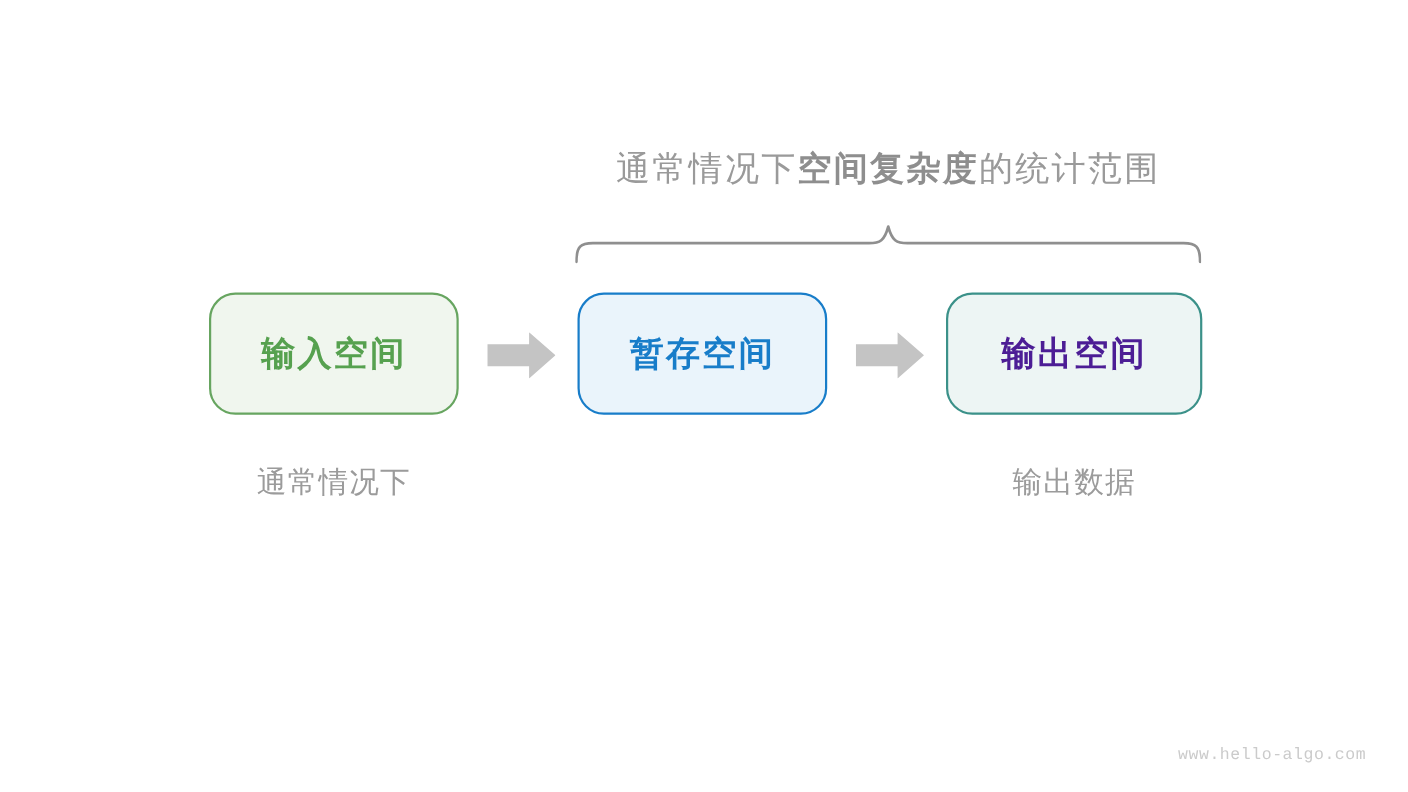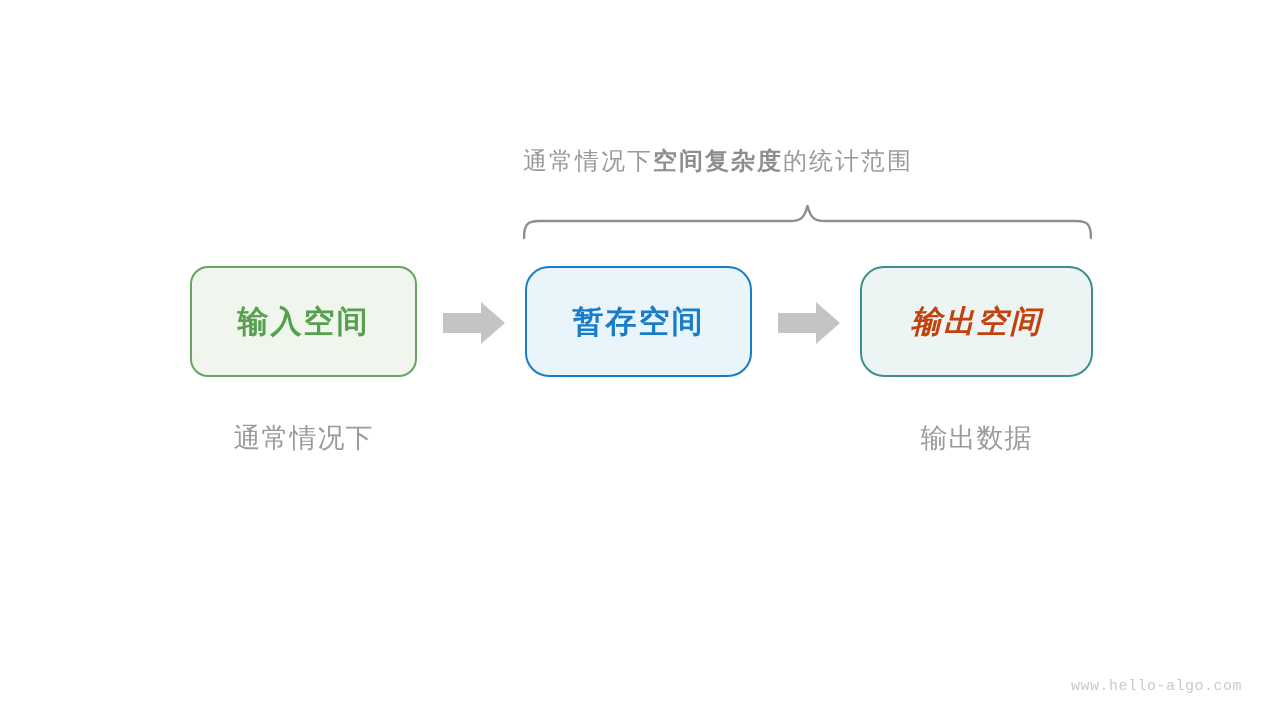--- a/index.html
+++ b/index.html
@@ -11,24 +11,24 @@
   .canvas {
     position: relative;
     width: 1280px;
     height: 720px;
     background: #ffffff;
     overflow: hidden;
   }
   .diagram-title {
     position: absolute;
     left: 523px;
-    top: 145px;
+    top: 133px;
     width: 569px;
-    text-align: left;
-    font-size: 24px;
+    text-align: center;
+    font-size: 31px;
     letter-spacing: 2px;
     color: #9a9a9a;
     white-space: nowrap;
   }
   .diagram-title .bold-seg {
     font-weight: 700;
     color: #8e8e8e;
   }
   .brace-wrap {
     position: absolute;
@@ -44,21 +44,21 @@
     box-sizing: border-box;
     border: 2.5px solid;
     border-radius: 24px;
     display: flex;
     align-items: center;
     justify-content: center;
     font-size: 31px;
     font-weight: 700;
     letter-spacing: 2px;
   }
-  .box-input  { left: 190px; width: 227px; border-radius: 18px; }
+  .box-input  { left: 190px; width: 227px; }
   .box-temp   { left: 525px; width: 227px; }
   .box-output { left: 860px; width: 233px; }
   .flow-arrow {
     position: absolute;
     top: 302px;
     width: 62px;
     height: 42px;
     color: #c4c4c4;
   }
   .arrow-1 { left: 443px; }
@@ -103,21 +103,21 @@
   </div>
 
   <div class="node-box box-input" style="border-color: rgb(103, 165, 96); background-color: rgb(240, 246, 238); color: rgb(86, 161, 79);">
     <span>输入空间</span>
   </div>
 
   <div class="node-box box-temp" style="border-color: rgb(24, 125, 201); background-color: rgb(234, 244, 251); color: rgb(24, 125, 201); text-align: right;">
     <span>暂存空间</span>
   </div>
 
-  <div class="node-box box-output" style="border-color: rgb(59, 145, 137); background-color: rgb(237, 245, 244); color: #c2410c; font-style: italic;">
+  <div class="node-box box-output" style="border-color: rgb(59, 145, 137); background-color: rgb(237, 245, 244); color: #4c1d95;">
     <span>输出空间</span>
   </div>
 
   <div class="flow-arrow arrow-1">
     <svg width="62" height="42" viewBox="0 0 62 42">
       <polygon points="0,11 38,11 38,0 62,21 38,42 38,31 0,31" fill="currentColor"></polygon>
     </svg>
   </div>
   <div class="flow-arrow arrow-2">
     <svg width="62" height="42" viewBox="0 0 62 42">

